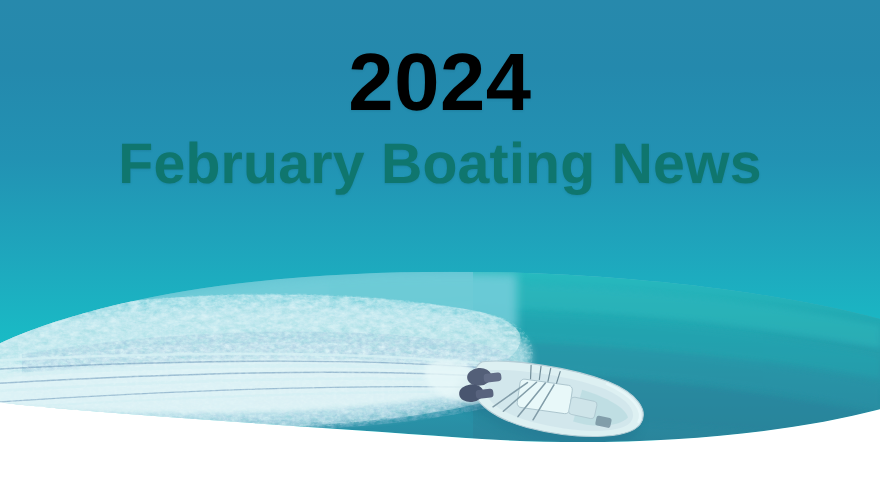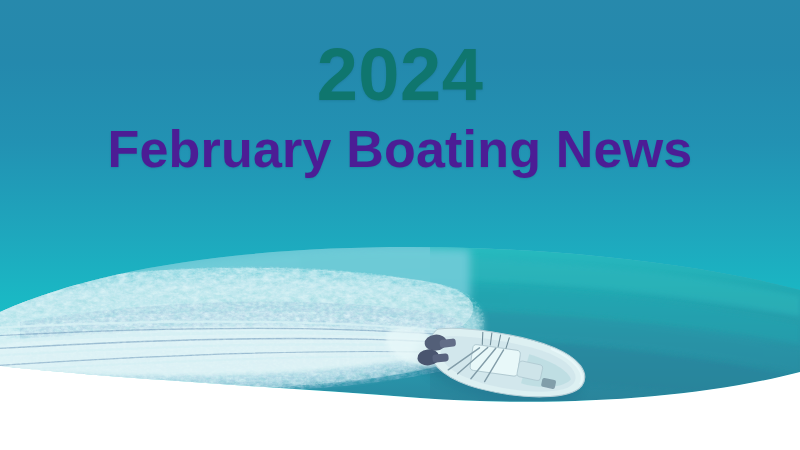--- a/index.html
+++ b/index.html
@@ -20,25 +20,25 @@
         #15c9cc 84%,
         #14cbcd 100%);}
 
   
   .photo-wrap{position:absolute;left:0;top:0;width:800px;height:450px;}
 
   
   .headline{position:absolute;left:0;top:0;width:800px;text-align:center;
             pointer-events:none;}
   .year{position:absolute;left:0;top:34px;width:800px;text-align:center;
-        color:#0f766e;font-weight:bold;font-size:74px;line-height:82px;
+        color:#000000;font-weight:bold;font-size:74px;line-height:82px;
         letter-spacing:0.5px;
         text-shadow:0 1px 2px rgba(10,70,90,.18);}
   .subtitle{position:absolute;left:0;top:118px;width:800px;text-align:center;
-        color:#4c1d95;font-weight:bold;font-size:52px;line-height:62px;
+        color:#0f766e;font-weight:bold;font-size:52px;line-height:62px;
         letter-spacing:0.2px;
         text-shadow:0 1px 2px rgba(10,70,90,.18);}
   .sr-only{position:absolute;width:1px;height:1px;overflow:hidden;clip:rect(0 0 0 0);
            white-space:nowrap;}
 </style>
 </head>
 <body>
 
 <div id="banner">
 

